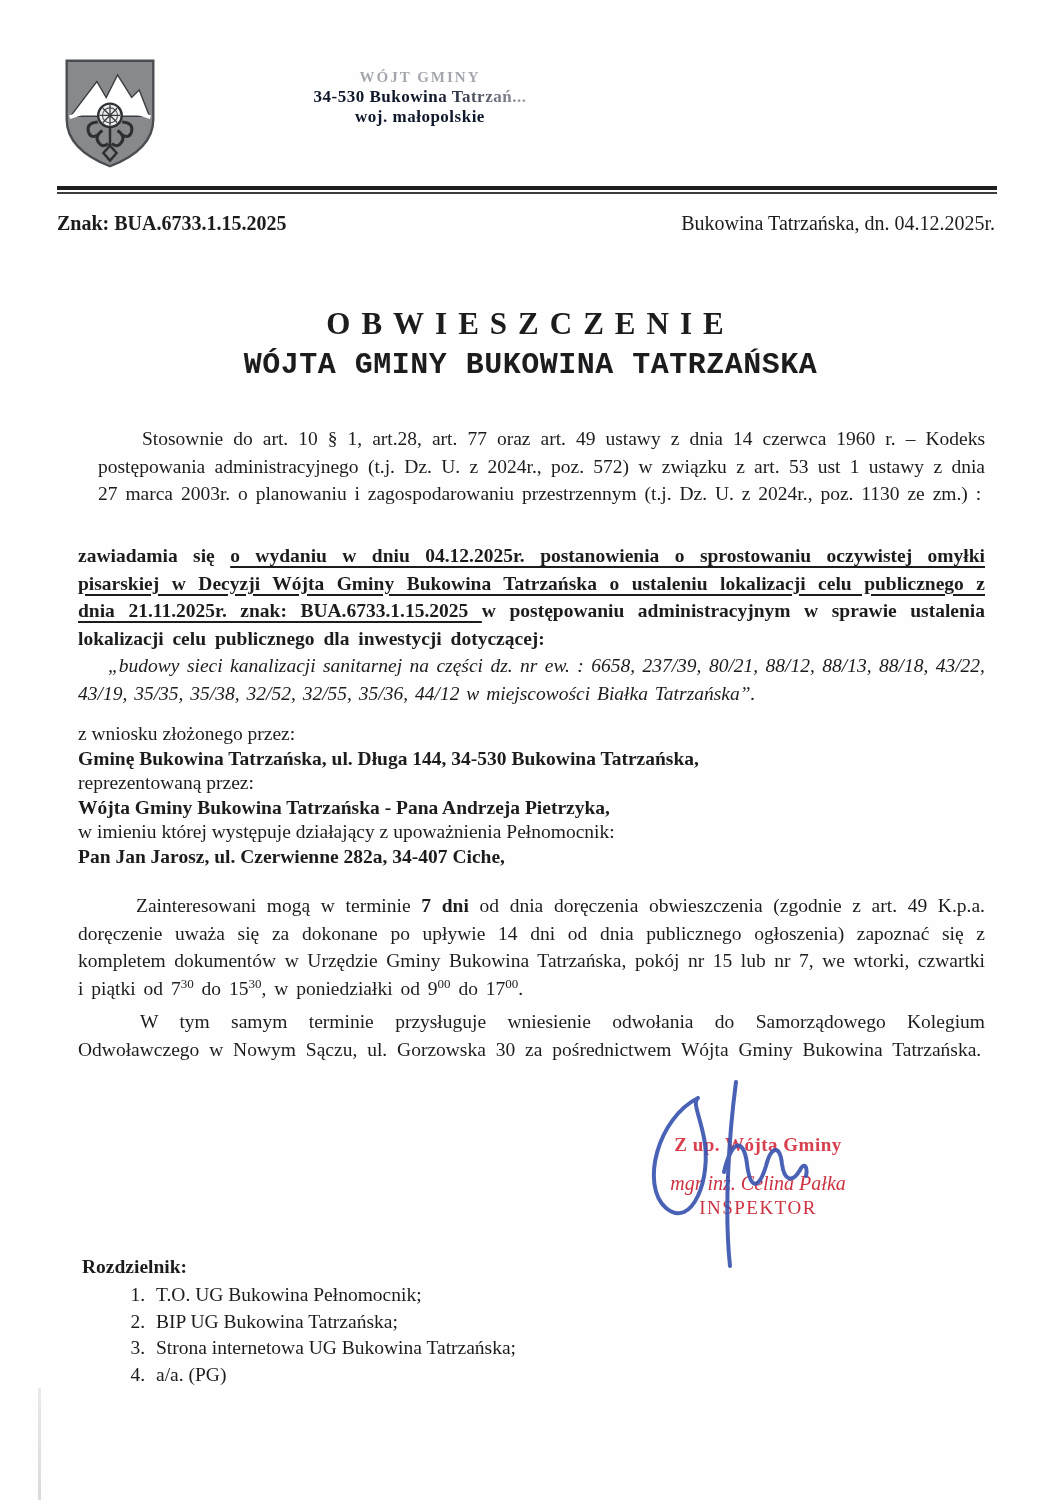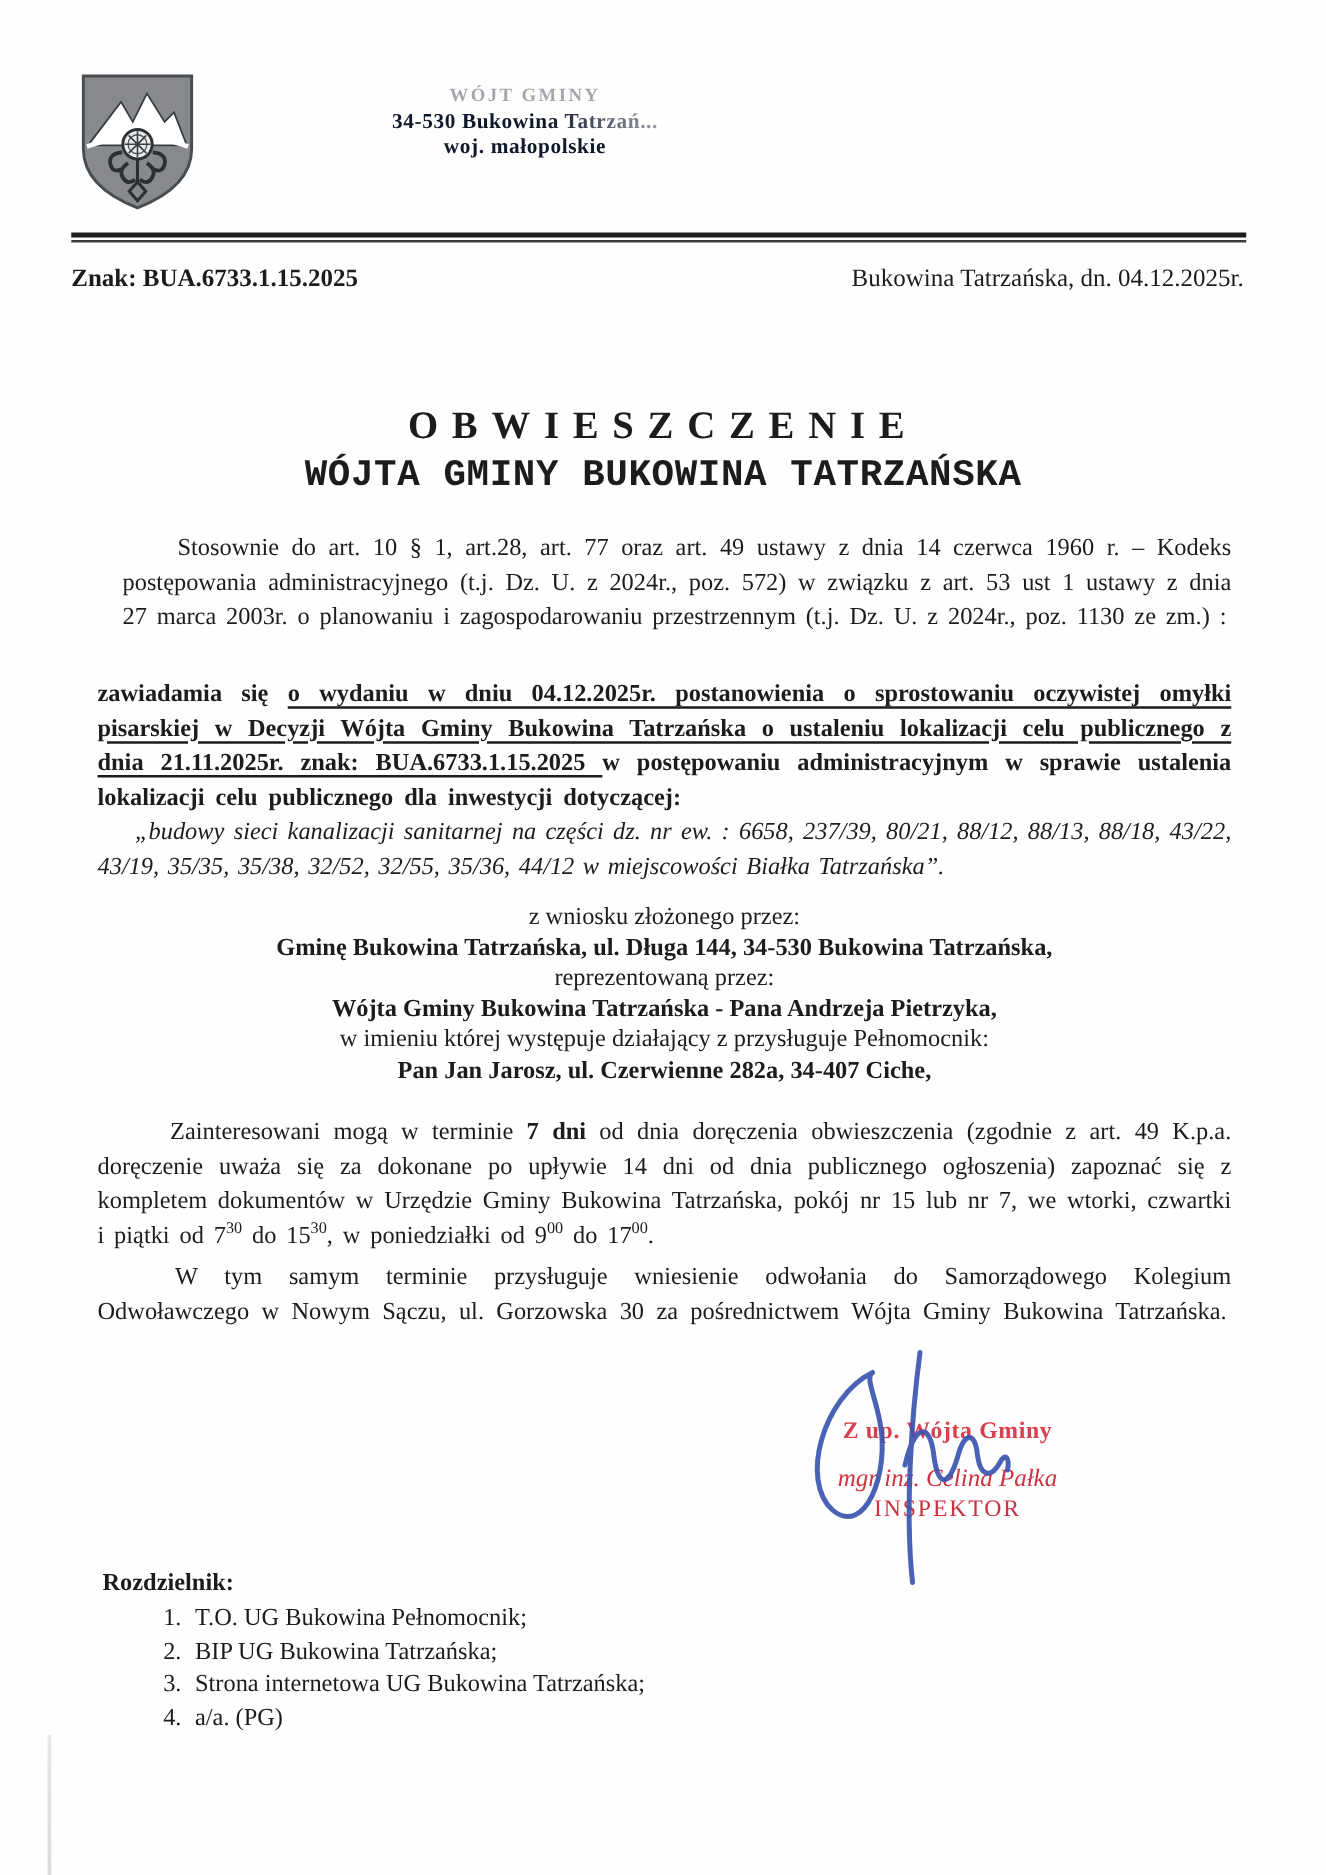--- a/index.html
+++ b/index.html
@@ -43,34 +43,34 @@
   .ref-row {
     position: absolute; top: 212px; left: 57px; right: 66px;
     display: flex; justify-content: space-between; align-items: flex-end;
     font-size: 20px;
   }
   .ref-row .znak { font-weight: bold; }
   .ref-row .znak .lbl { font-weight: bold; }
 
   
   .title-block { position: absolute; top: 306px; left: 0; right: 0; text-align: center; }
-  .title-line1 { font-size: 31px; font-weight: bold; letter-spacing: 11px; margin-top: 16px; }
+  .title-line1 { font-size: 31px; font-weight: bold; letter-spacing: 11px; }
   .title-line2 { font-size: 30px; font-weight: bold; margin-top: 6px; letter-spacing: 0.5px; font-family: Liberation Mono, monospace; }
 
   
   .content { position: absolute; left: 78px; right: 76px; top: 0; }
   .para {
     font-size: 19.5px; line-height: 27.5px;
     text-align: justify; text-justify: inter-word;
   }
   .p-legal    { position: absolute; top: 425px; left: 0; right: 0; text-indent: 44px; word-spacing: 3px; margin-left: 20px; }
   .p-notice   { position: absolute; top: 542px; left: 0; right: 0; font-weight: bold; word-spacing: 4px; }
   .p-notice span[data-u] { text-decoration: underline; text-decoration-thickness: 2px; text-underline-offset: 4px; }
   .p-quote    { position: absolute; top: 652px; left: 0; right: 0; font-style: italic; text-indent: 30px; word-spacing: 2px; }
-  .p-applicant{ position: absolute; top: 722px; left: 0; right: 0; text-align: center; font-size: 19.5px; line-height: 24.6px; }
+  .p-applicant{ position: absolute; top: 722px; left: 0; right: 0; font-size: 19.5px; line-height: 24.6px; }
   .p-applicant .b { font-weight: bold; }
   .p-inspect  { position: absolute; top: 892px; left: 0; right: 0; text-indent: 58px; word-spacing: 3px; }
   .p-appeal   { position: absolute; top: 1008px; left: 0; right: 0; text-indent: 62px; word-spacing: 5px; }
   sup { font-size: 13px; line-height: 0; vertical-align: super; }
 
   
   .sig-block { position: absolute; top: 1082px; left: 588px; width: 340px; height: 185px; text-align: center; }
   .sig-svg { position: absolute; left: 40px; top: -2px; z-index: 2; pointer-events: none; }
   .sig-stamp { position: relative; z-index: 1; color: #d8404e; }
   .sig-l1 { margin-top: 52px; font-size: 19px; font-weight: bold; letter-spacing: 0.5px; }
@@ -134,21 +134,21 @@
 
     <p class="para p-notice"><span style="font-weight: bold;">zawiadamia się </span><span data-u="" style="font-weight: bold;">o wydaniu w dniu 04.12.2025r. postanowienia o sprostowaniu oczywistej omyłki pisarskiej w Decyzji Wójta Gminy Bukowina Tatrzańska o ustaleniu lokalizacji celu publicznego z dnia 21.11.2025r. znak: BUA.6733.1.15.2025 </span><span style="font-weight: bold;">w postępowaniu administracyjnym w sprawie ustalenia lokalizacji celu publicznego dla inwestycji dotyczącej:</span></p>
 
     <p class="para p-quote">„budowy sieci kanalizacji sanitarnej na części dz. nr ew. : 6658, 237/39, 80/21, 88/12, 88/13, 88/18, 43/22, 43/19, 35/35, 35/38, 32/52, 32/55, 35/36, 44/12 w miejscowości Białka Tatrzańska”.</p>
 
     <div class="p-applicant">
       <div>z wniosku złożonego przez:</div>
       <div class="b">Gminę Bukowina Tatrzańska, ul. Długa 144, 34-530 Bukowina Tatrzańska,</div>
       <div>reprezentowaną przez:</div>
       <div class="b">Wójta Gminy Bukowina Tatrzańska - Pana Andrzeja Pietrzyka,</div>
-      <div>w imieniu której występuje działający z przysługuje Pełnomocnik:</div>
+      <div>w imieniu której występuje działający z upoważnienia Pełnomocnik:</div>
       <div class="b">Pan Jan Jarosz, ul. Czerwienne 282a, 34-407 Ciche,</div>
     </div>
 
     <p class="para p-inspect"><span>Zainteresowani mogą w terminie </span><span style="font-weight: bold;">7 dni</span><span> od dnia doręczenia obwieszczenia (zgodnie z art. 49 K.p.a. doręczenie uważa się za dokonane po upływie 14 dni od dnia publicznego ogłoszenia) zapoznać się z kompletem dokumentów w Urzędzie Gminy Bukowina Tatrzańska, pokój nr 15 lub nr 7, we wtorki, czwartki i piątki od 7</span><sup>30</sup><span> do 15</span><sup>30</sup><span>, w poniedziałki od 9</span><sup>00</sup><span> do 17</span><sup>00</sup><span>.</span></p>
 
     <p class="para p-appeal">W tym samym terminie przysługuje wniesienie odwołania do Samorządowego Kolegium Odwoławczego w Nowym Sączu, ul. Gorzowska 30 za pośrednictwem Wójta Gminy Bukowina Tatrzańska.</p>
   </div>
 
   <div class="sig-block">
     <svg class="sig-svg" viewBox="0 0 260 190" width="260" height="190" aria-hidden="true">

